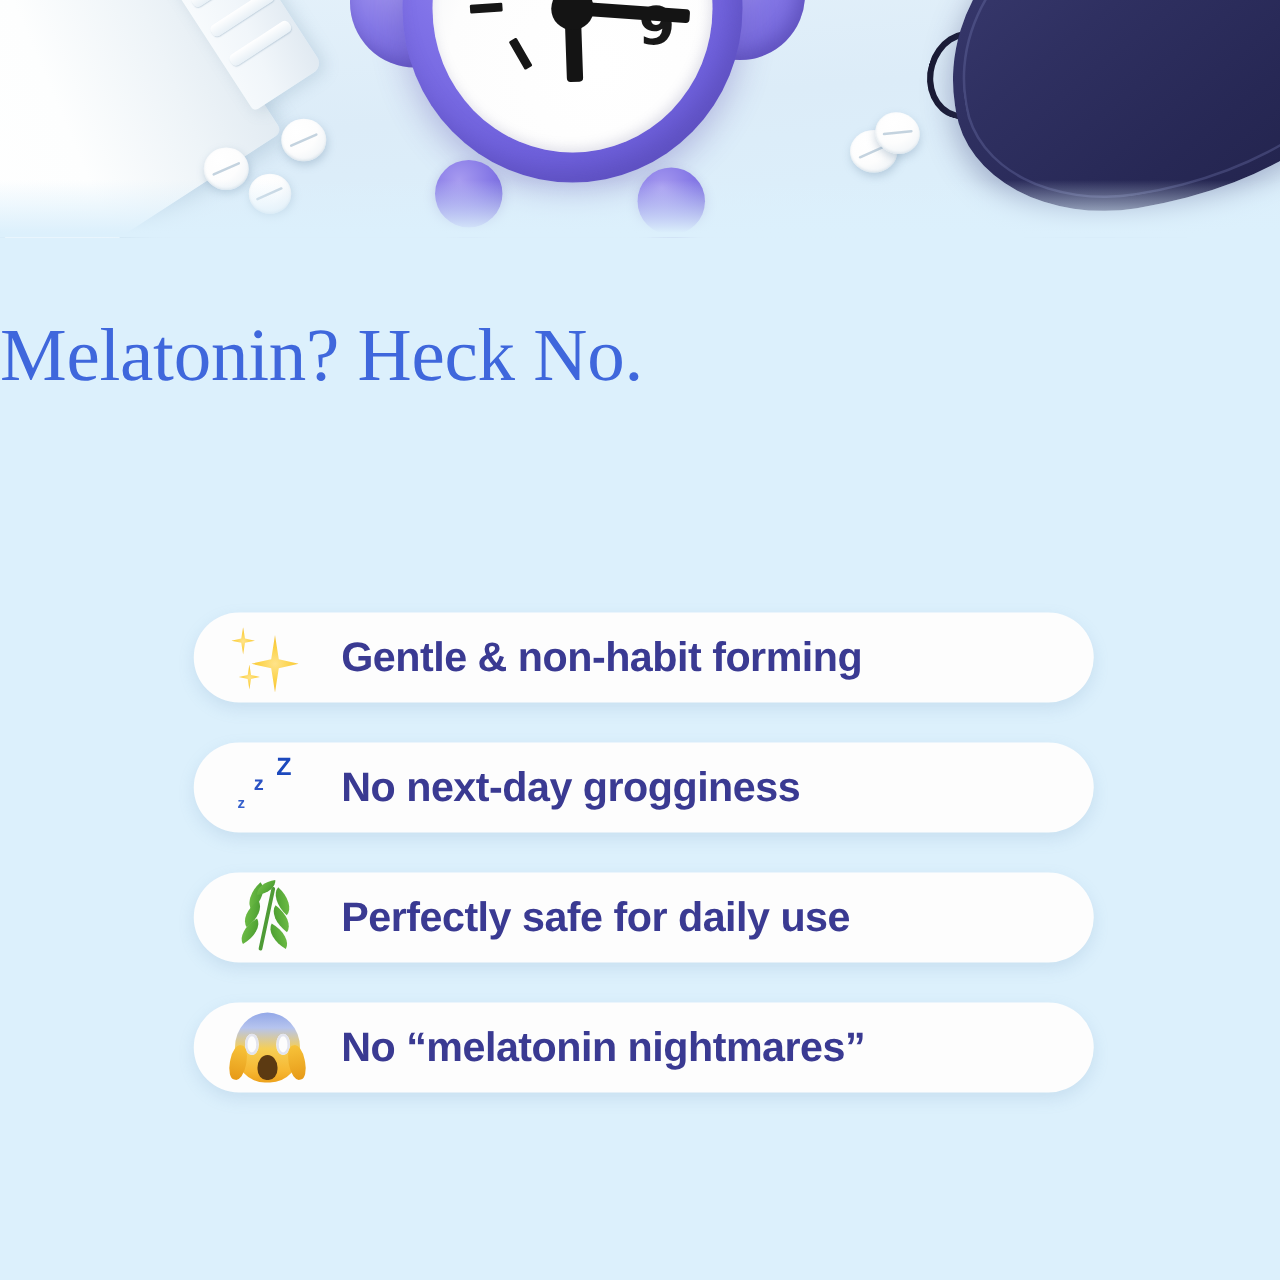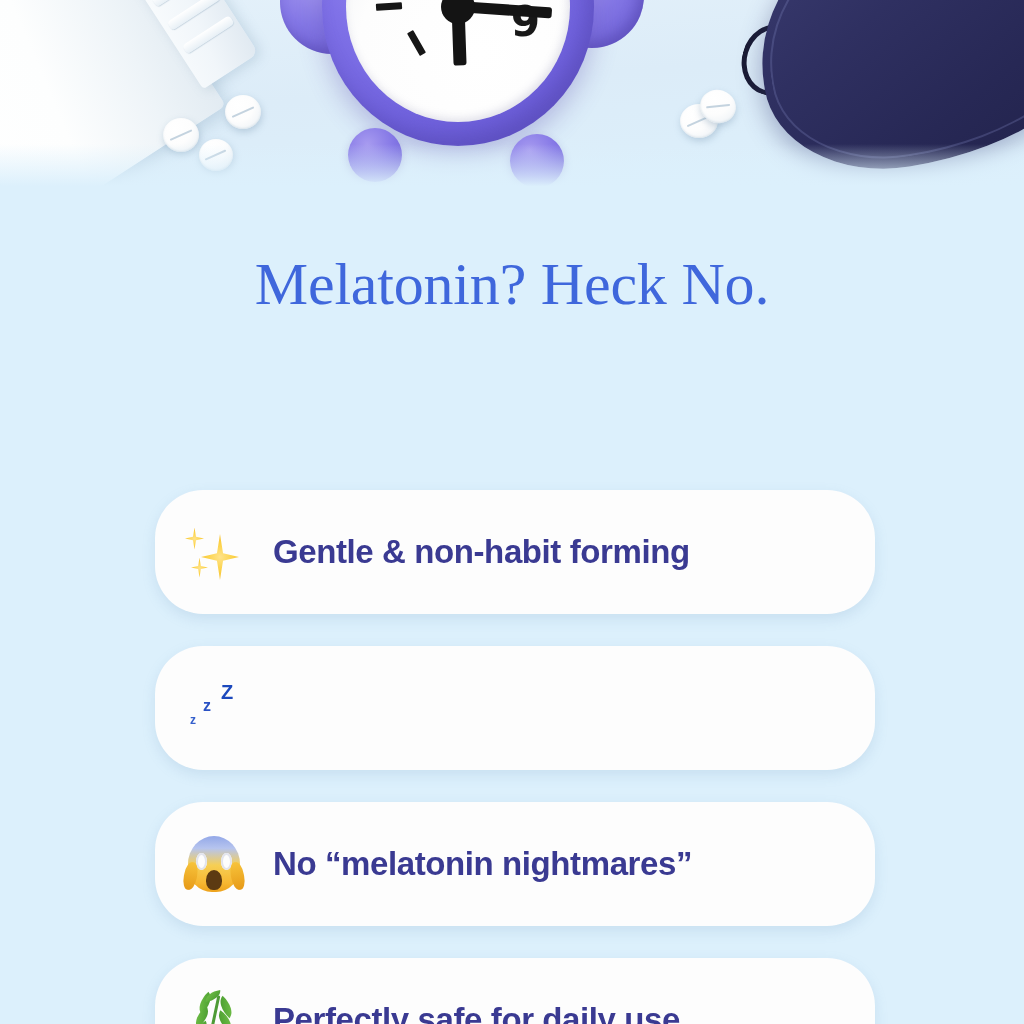--- a/index.html
+++ b/index.html
@@ -118,21 +118,21 @@
   .mask-strap{
     position:absolute; left:-16px; top:120px; width:62px; height:72px;
     border:5px solid #191a33; border-radius:50%;
     border-right-color:transparent; border-top-color:#191a33;
     transform:rotate(16deg);
   }
 
   
   .headline{
     position:absolute; left:0; top:254px; width:1024px;
-    text-align:center;
+    text-align:left;
     font-family:"Liberation Serif", serif;
     font-size:60px; font-weight:400; letter-spacing:-.2px;
     color:#3f67dc; line-height:1;
   }
   .subhead{
     position:absolute; left:0; top:344px; width:1024px;
     text-align:center;
     font-family:"Liberation Sans", sans-serif;
     font-size:35px; font-weight:400; line-height:1.34;
     color:#4a6bd8; letter-spacing:-.3px;
@@ -140,21 +140,21 @@
   }
 
   
   .cards{
     position:absolute; left:155px; top:490px;
     width:720px;
     display:flex; flex-direction:column; gap:32px;
   }
   .card{
     position:relative;
-    height:124px;
+    height:72px;
     background:#fdfdfd;
     border-radius:48px;
     display:flex; align-items:center;
     box-shadow:0 5px 13px rgba(110,150,190,.18);
   }
   .card-icon{
     width:118px; flex:0 0 118px;
     display:flex; align-items:center; justify-content:center;
     font-family:"DejaVu Sans", sans-serif;
     font-size:40px; line-height:1;
@@ -295,46 +295,47 @@
     </div>
 
     <div class="card">
       <div class="card-icon">
         <div class="zzz">
           <b class="z1">Z</b>
             <b class="z2">z</b>
             <b class="z3">z</b>
         </div>
       </div>
-    </div>
-
-    <div class="card">
-      <div class="card-icon">
-        <div class="scream">
-          <div class="scream-head"></div>
-          <div class="scream-eye eye-l"></div>
-          <div class="scream-eye eye-r"></div>
-          <div class="scream-mouth"></div>
-          <div class="scream-hand hand-l"></div>
-          <div class="scream-hand hand-r"></div>
-        </div>
-      </div>
-      <div class="card-label">No “melatonin nightmares”</div>
+      <div class="card-label">No next-day grogginess</div>
     </div>
 
     <div class="card">
       <div class="card-icon">
         <div class="herb">
           <div class="stem"></div>
           <div class="leaf" style="left:10px;top:6px;transform:rotate(-42deg);"></div>
           <div class="leaf r" style="left:31px;top:10px;transform:rotate(42deg);"></div>
           <div class="leaf" style="left:7px;top:20px;transform:rotate(-36deg);"></div>
           <div class="leaf r" style="left:30px;top:24px;transform:rotate(36deg);"></div>
           <div class="leaf" style="left:5px;top:34px;transform:rotate(-30deg);"></div>
           <div class="leaf r" style="left:28px;top:38px;transform:rotate(30deg);"></div>
           <div class="leaf" style="left:20px;top:0px;width:16px;height:10px;transform:rotate(-8deg);"></div>
         </div>
       </div>
       <div class="card-label">Perfectly safe for daily use</div>
     </div>
 
+    <div class="card">
+      <div class="card-icon">
+        <div class="scream">
+          <div class="scream-head"></div>
+          <div class="scream-eye eye-l"></div>
+          <div class="scream-eye eye-r"></div>
+          <div class="scream-mouth"></div>
+          <div class="scream-hand hand-l"></div>
+          <div class="scream-hand hand-r"></div>
+        </div>
+      </div>
+      <div class="card-label">No “melatonin nightmares”</div>
+    </div>
+
   </div>
 </div>
 
 </body></html>

